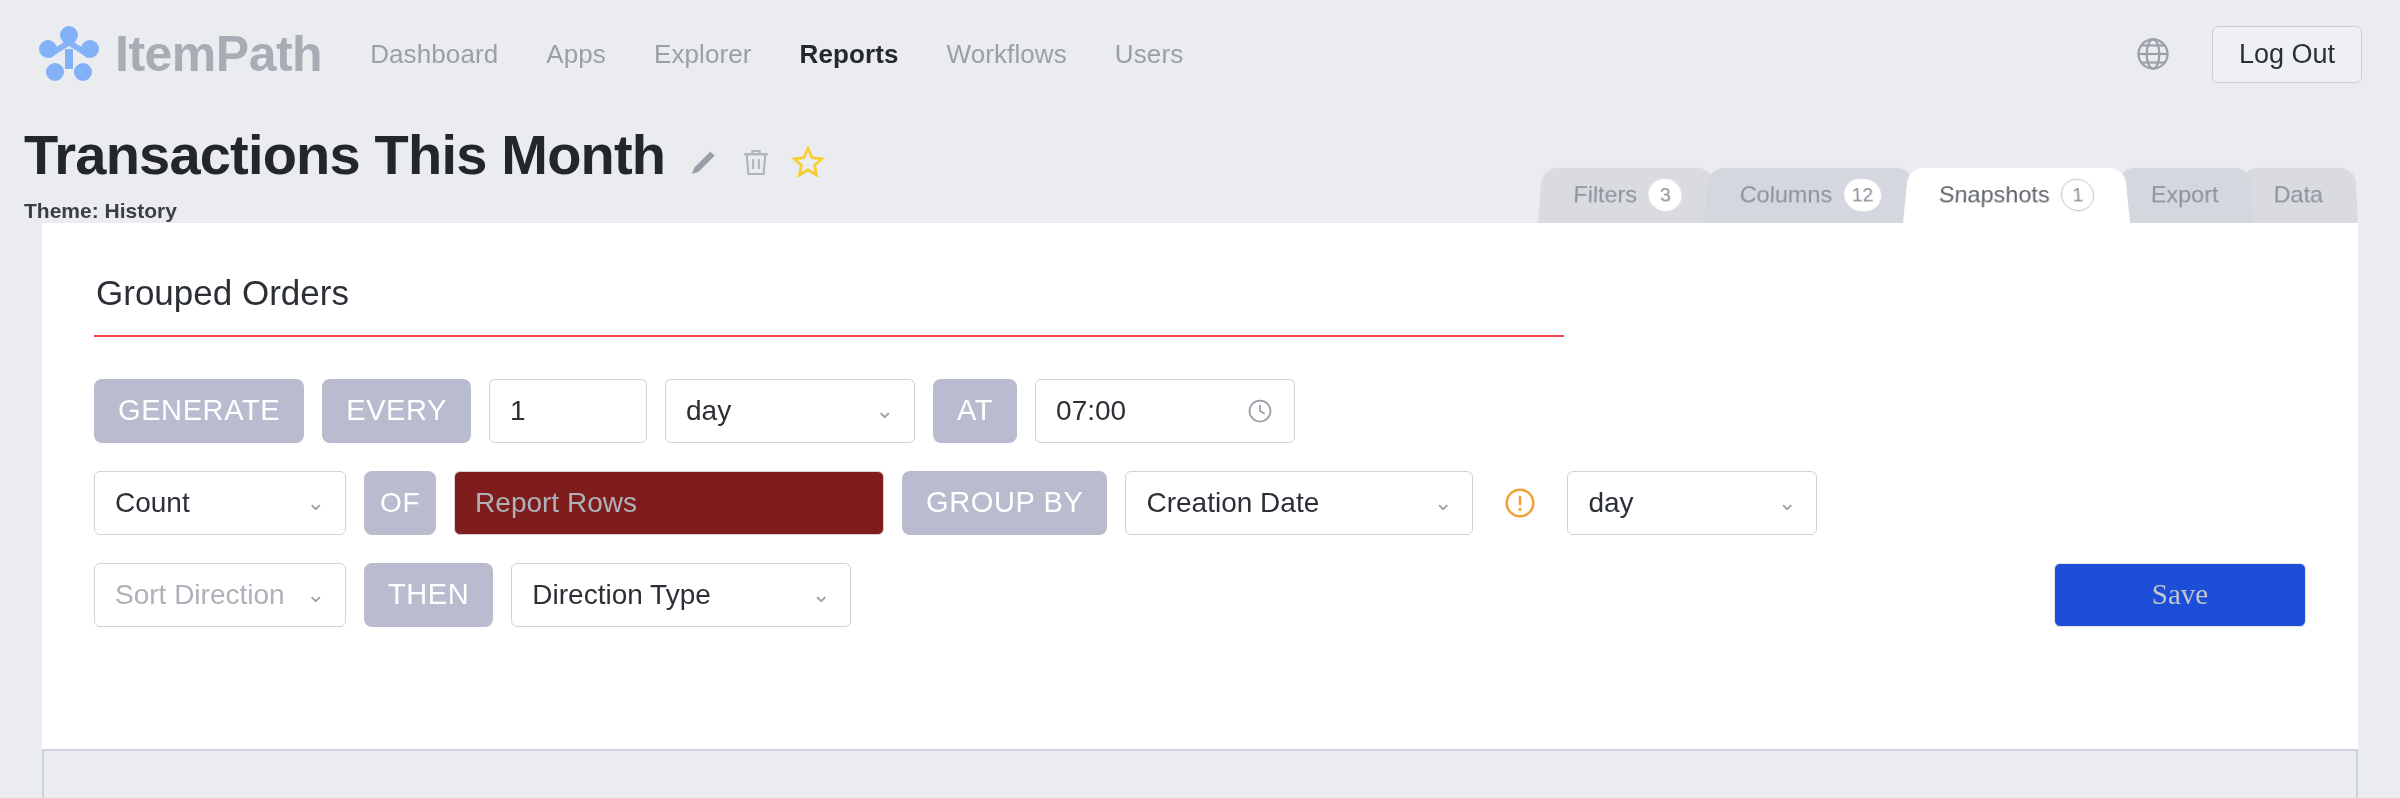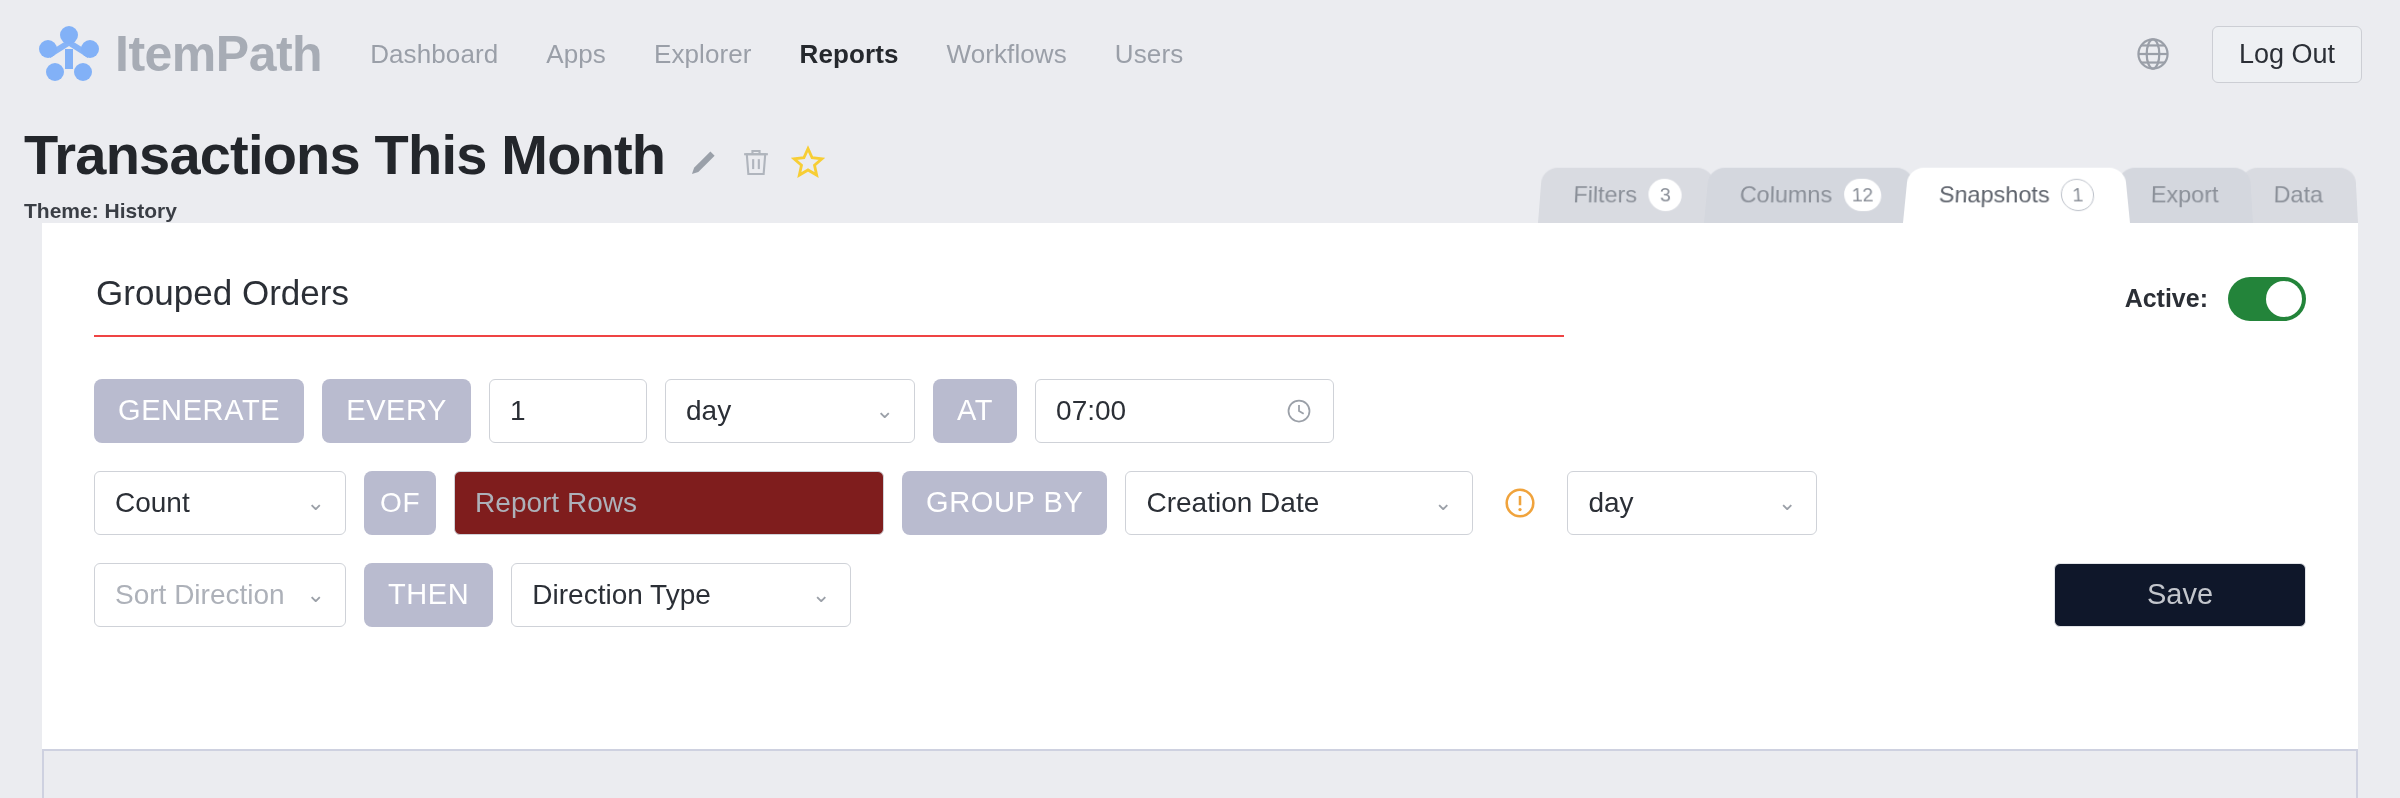--- a/index.html
+++ b/index.html
@@ -161,43 +161,44 @@
     white-space: nowrap;
   }
   .field.disabled { background: #7f1d1d; color: #adb1b9; cursor: default; }
   .field .ph { color: #adb1b9; }
   .field-val { flex: 1; overflow: hidden; }
   .caret { margin-left: 14px; color: #9ba0a8; font-size: 22px; line-height: 1; }
   .clock-ic { width: 28px; height: 28px; margin-left: 14px; display: block; }
 
   .w-num   { width: 158px; }
   .w-day   { width: 250px; }
-  .w-time  { width: 299px; justify-content: center; }
+  .w-time  { width: 260px; justify-content: center; }
   .w-count { width: 252px; }
   .w-rows  { width: 430px; }
   .w-group { width: 348px; }
   .w-day2  { width: 250px; }
   .w-sort  { width: 252px; }
   .w-dir   { width: 340px; }
 
   .warn-icon { width: 34px; height: 34px; display: block; margin: 0 12px; }
 
   .rowbtns { margin-left: auto; display: flex; gap: 26px; }
   .btn {
     height: 64px; min-width: 252px;
     border-radius: 6px;
     border: 1px solid #cfd2d8;
     background: #ffffff;
     font-size: 29px; color: #2b2f36;
     font-family: "Liberation Sans", sans-serif;
     cursor: pointer;
   }
   .btn.disabled {
-    background: #0f172a; color: #c3c6cc; border-color: #e2e4e8;
+    background: #1d4ed8; color: #c3c6cc; border-color: #e2e4e8;
     cursor: default;
+    font-family: Liberation Serif, serif;
   }
 
   .panel-divider {
     position: absolute; left: 0; right: 0; bottom: 0;
     height: 2px; background: #ced1e0;
   }
 
   
   .bottom-strip {
     margin: 0 42px;
@@ -293,26 +294,20 @@
     </div>
   </div>
 </div>
 
 <div class="panel">
 
   <div class="panel-head">
     <div class="name-input-wrap">
       <input class="name-input" type="text" value="Grouped Orders" style="">
     </div>
-    <div class="active-wrap">
-      <span class="active-label">Active:</span>
-      <div class="toggle">
-        <div class="toggle-knob"></div>
-      </div>
-    </div>
   </div>
 
   <div class="rows">
 
     <div class="frow">
       <div class="chip">GENERATE</div>
       <div class="chip">EVERY</div>
       <div class="field w-num">
         <span class="field-val">1</span>
       </div>

